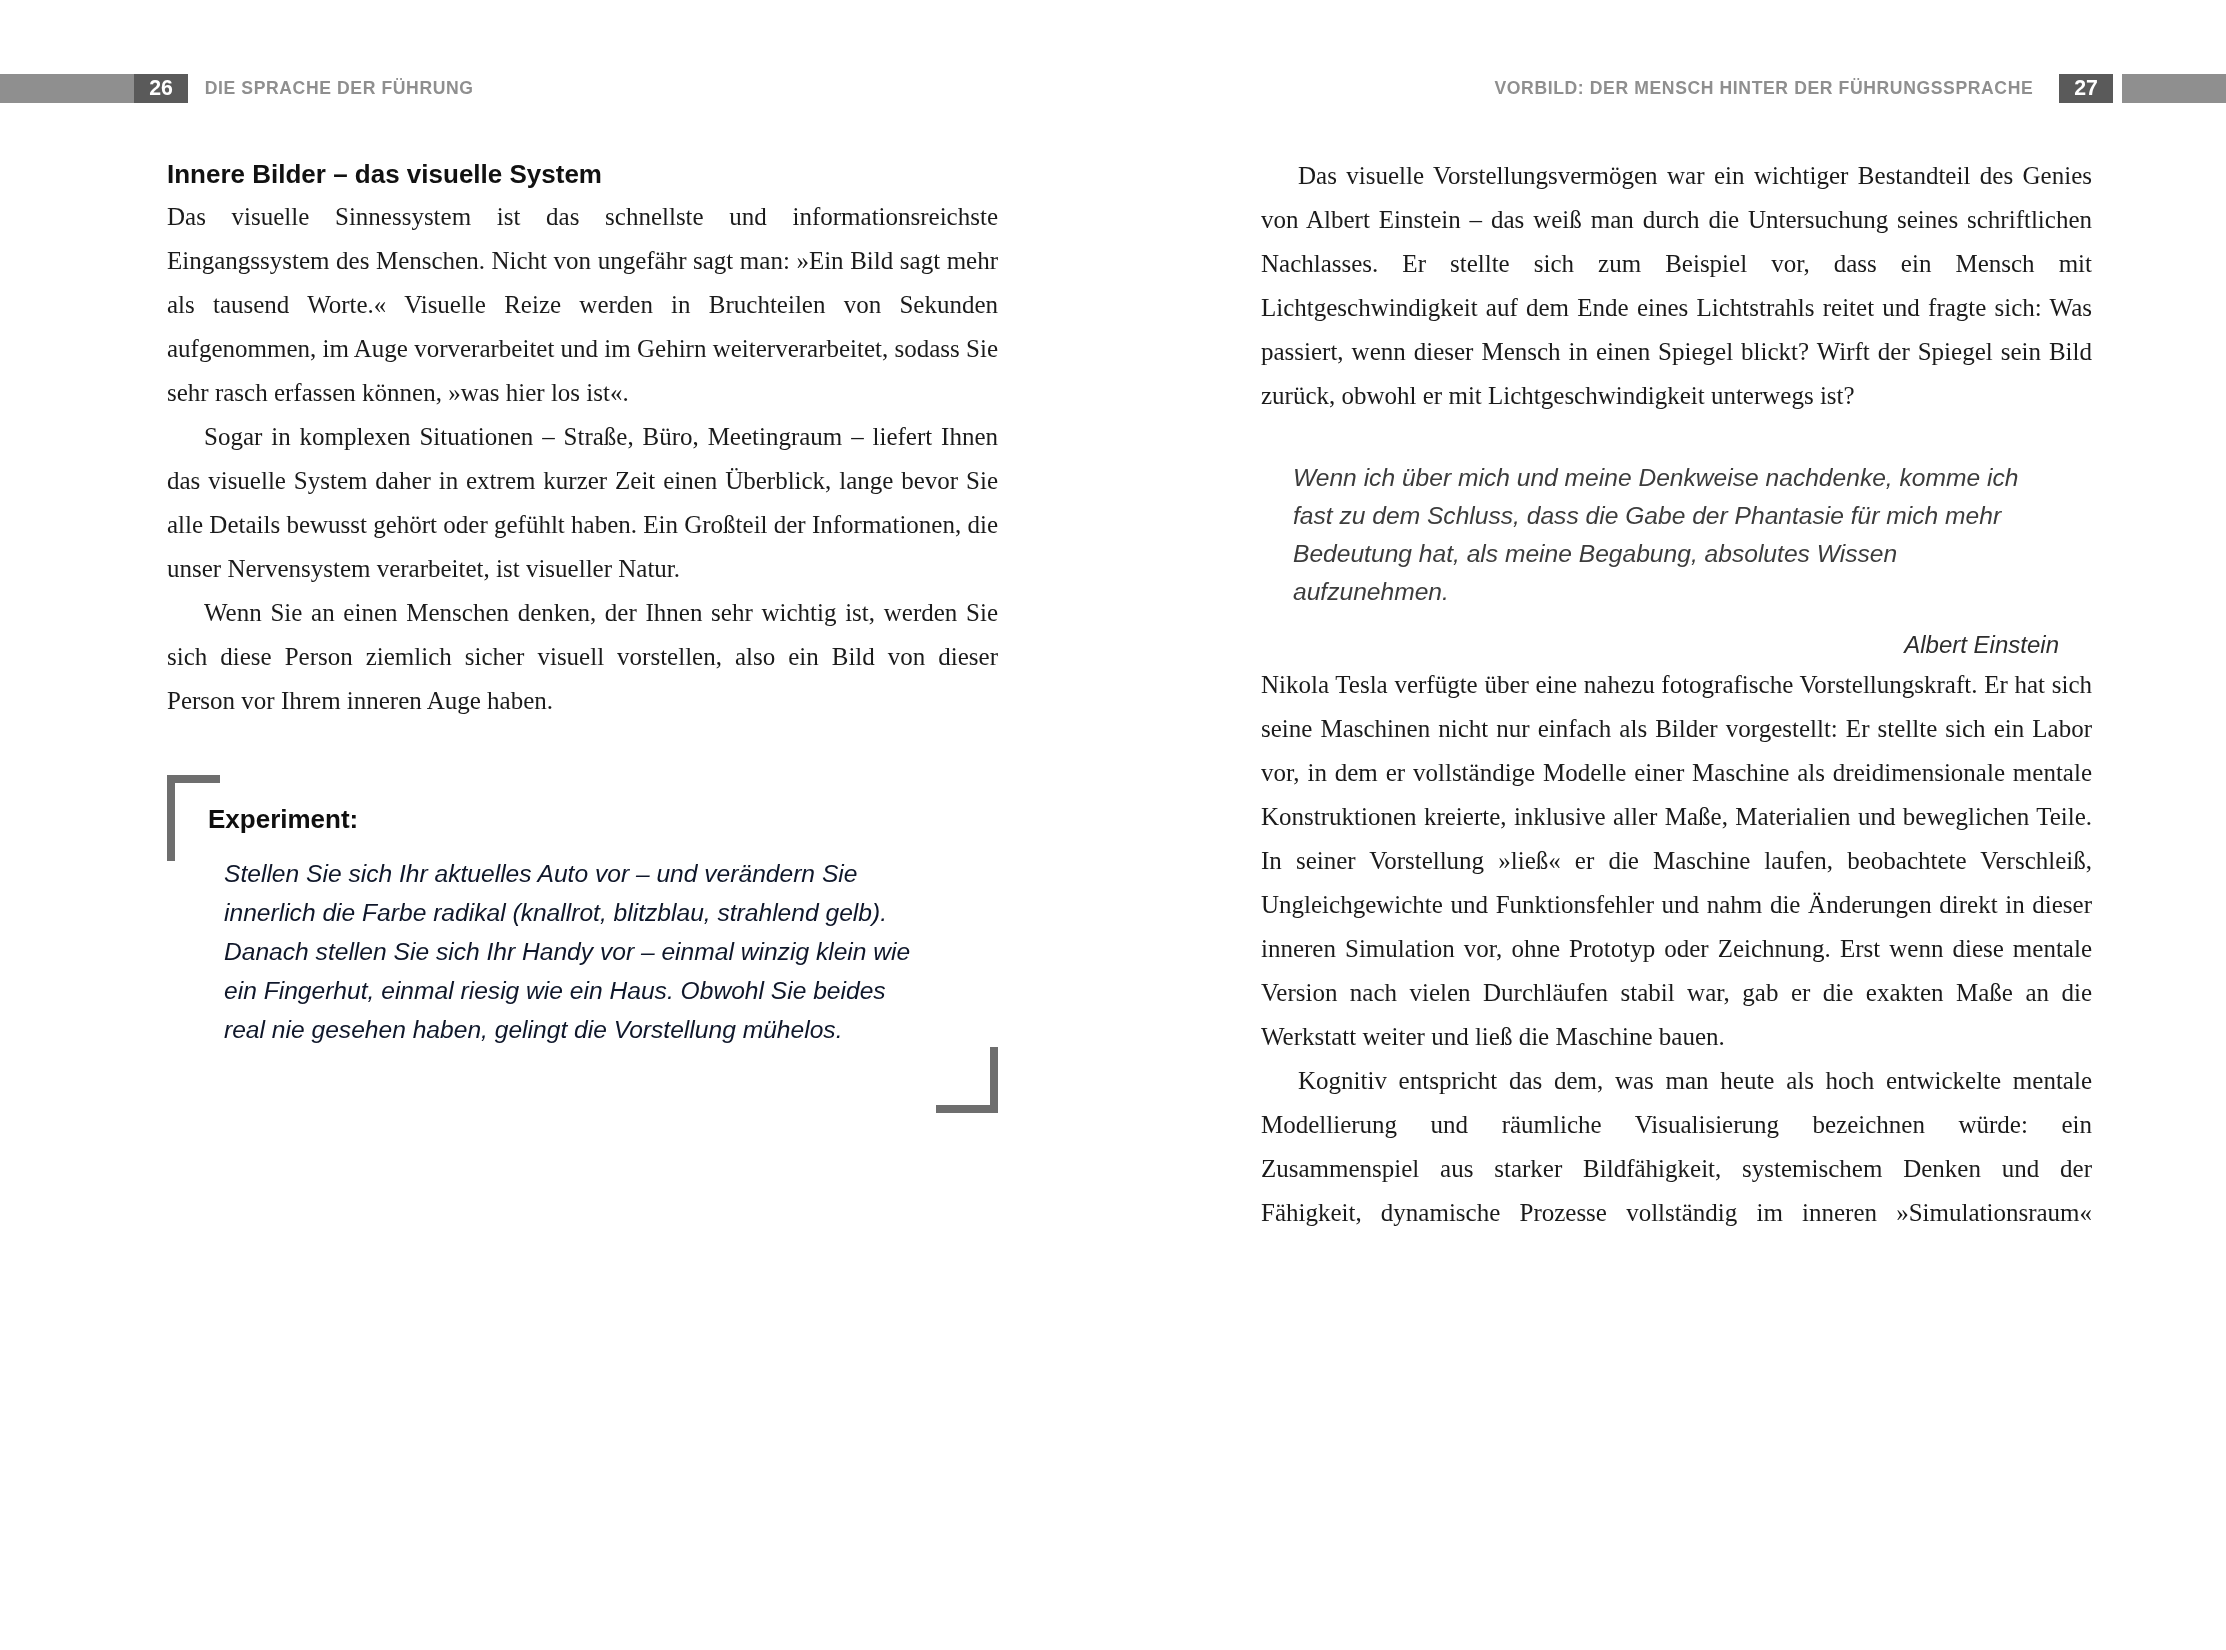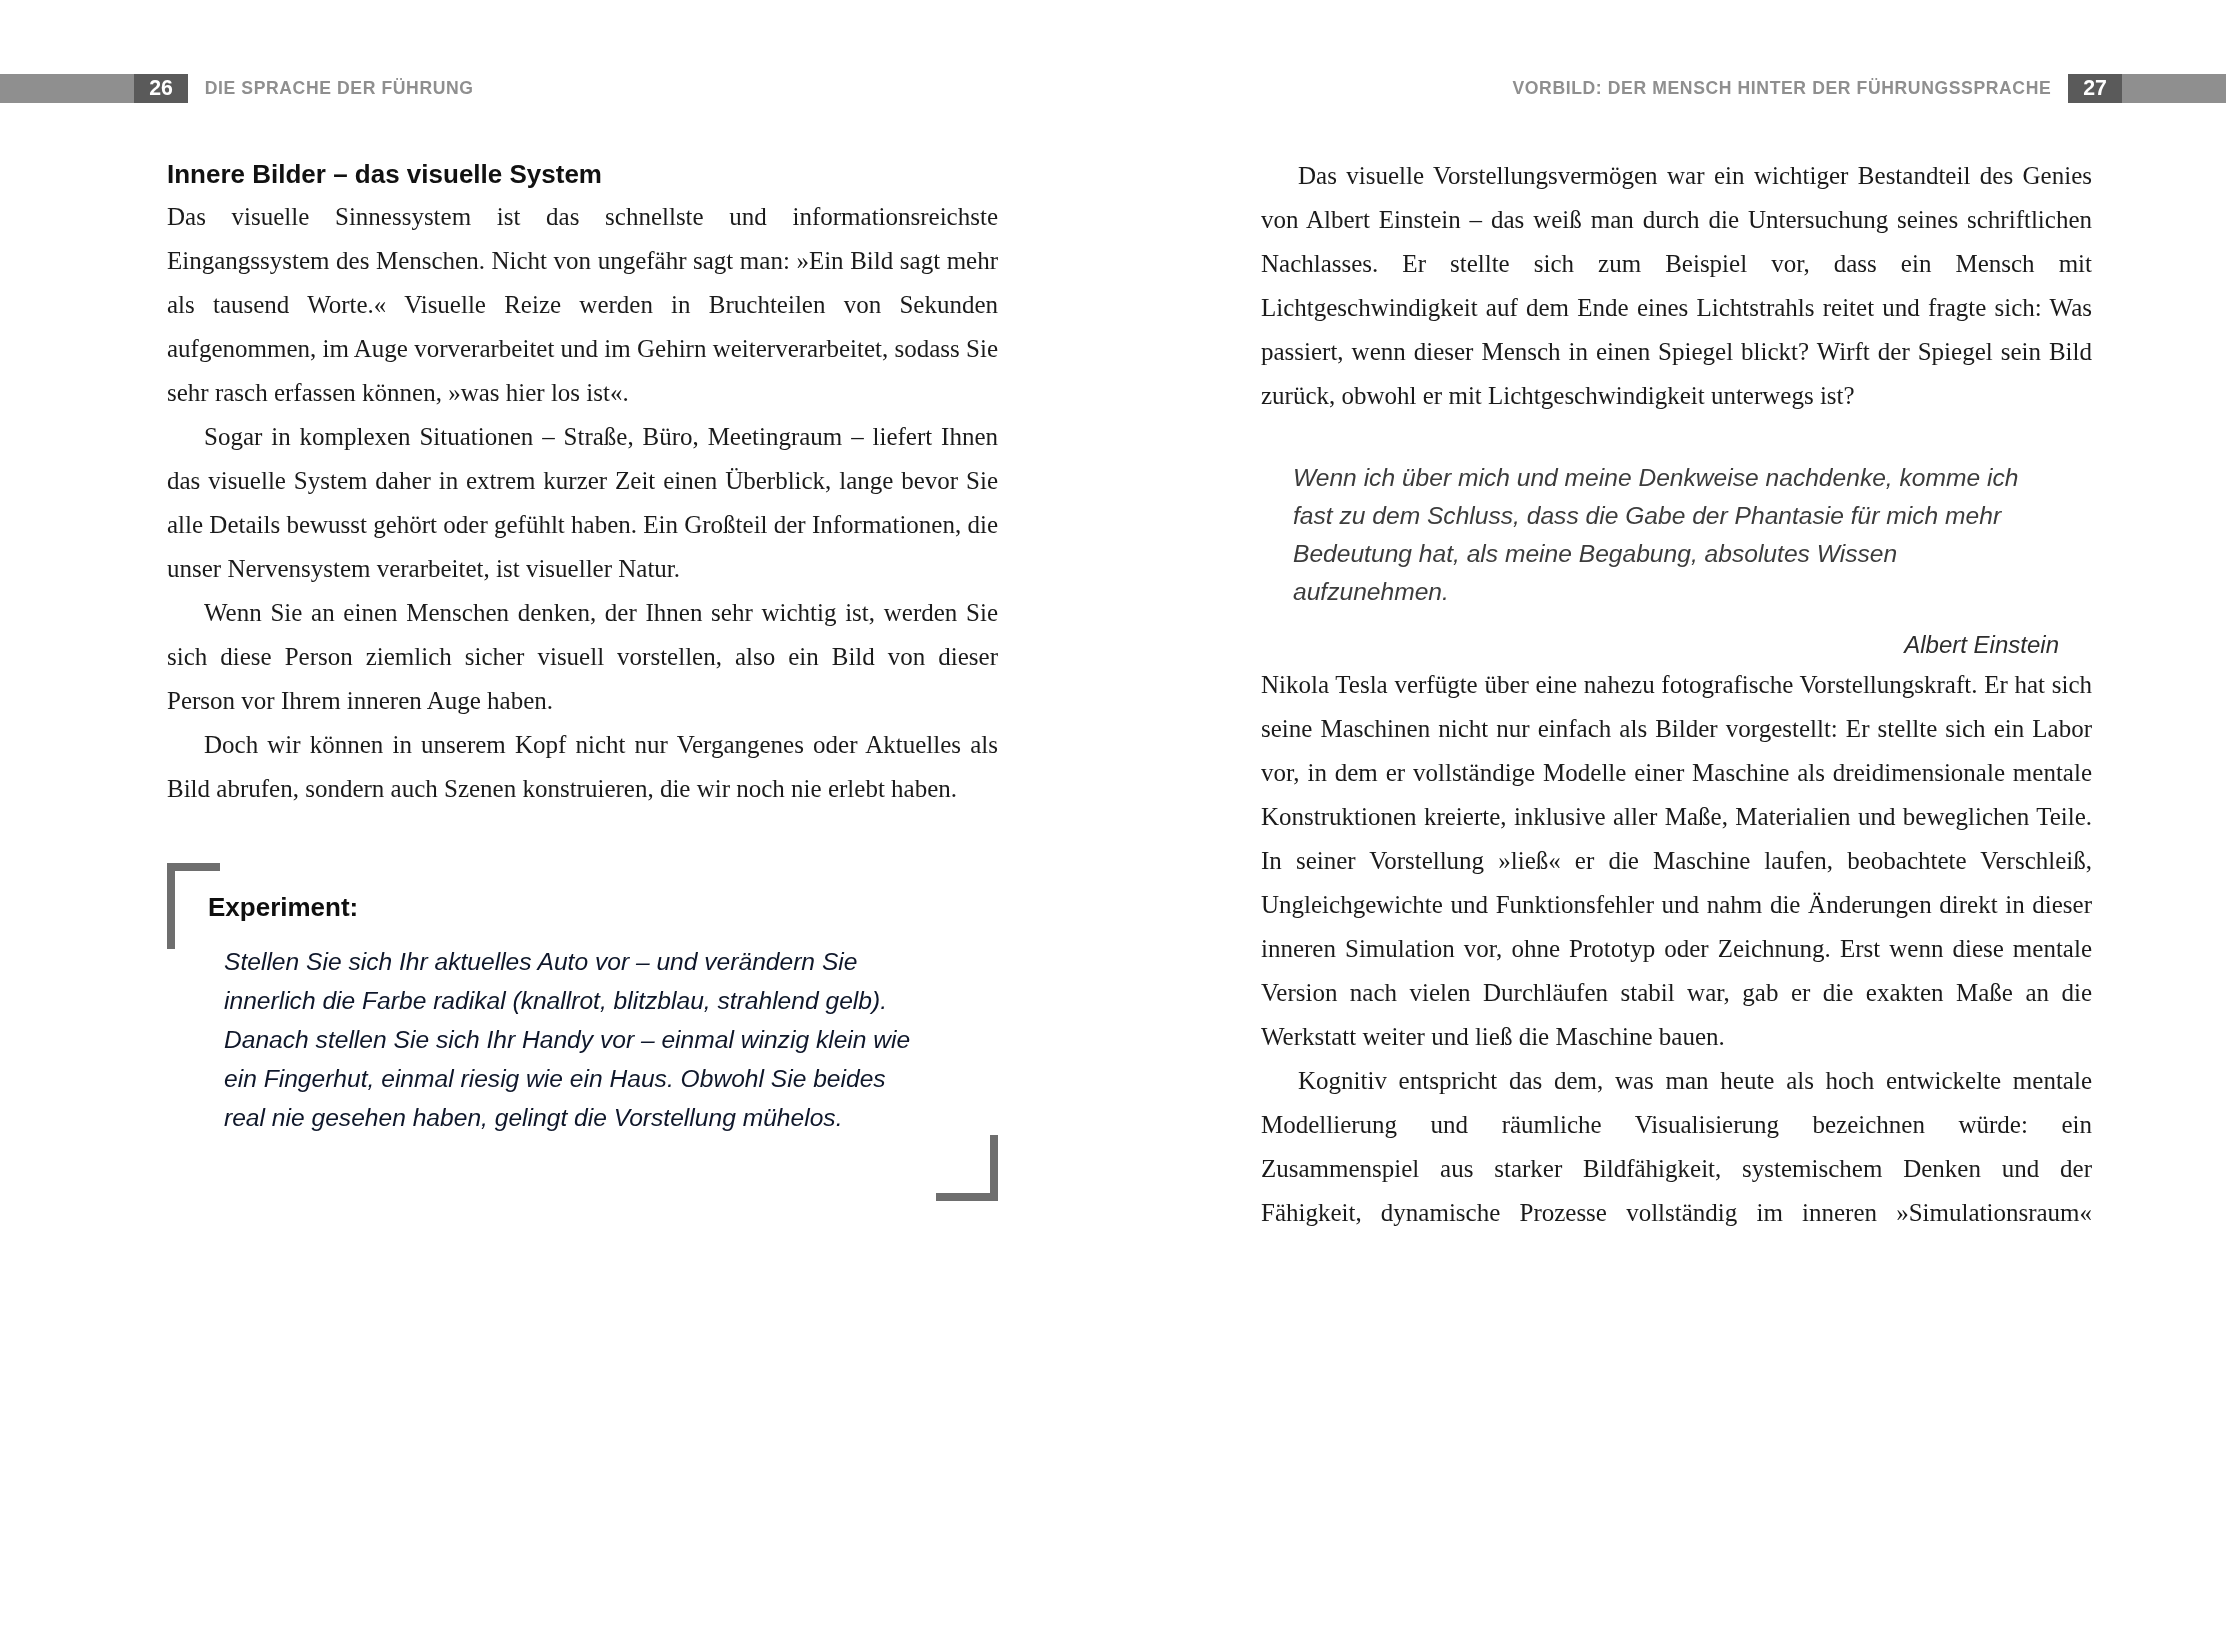--- a/index.html
+++ b/index.html
@@ -14,21 +14,21 @@
 
   
   .runhead {
     position: absolute;
     top: 74px;
     height: 29px;
     display: flex;
     align-items: stretch;
   }
   .runhead-left  { left: 0; }
-  .runhead-right { right: 0; }
+  .runhead-right { right: 0; gap: 9px; }
   .head-bar {
     background: #8f8f8f;
     height: 29px;
   }
   .head-bar-left  { width: 134px; }
   .head-bar-right { width: 104px; }
   .pagenum-box {
     min-width: 54px;
     background: #5a5a5a;
     color: #ffffff;
@@ -141,21 +141,20 @@
     <div class="head-title">VORBILD: DER MENSCH HINTER DER FÜHRUNGSSPRACHE</div>
     <div class="pagenum-box">27</div>
     <div class="head-bar head-bar-right"></div>
   </div>
 
   <div class="col col-left">
     <h2 class="section-heading">Innere Bilder – das visuelle System</h2>
     <p class="body">Das visuelle Sinnessystem ist das schnellste und informationsreichste Eingangssystem des Menschen. Nicht von ungefähr sagt man: »Ein Bild sagt mehr als tausend Worte.« Visuelle Reize werden in Bruchteilen von Sekunden aufgenommen, im Auge vorverarbeitet und im Gehirn weiterverarbeitet, sodass Sie sehr rasch erfassen können, »was hier los ist«.</p>
     <p class="body indent">Sogar in komplexen Situationen – Straße, Büro, Meetingraum – liefert Ihnen das visuelle System daher in extrem kurzer Zeit einen Überblick, lange bevor Sie alle Details bewusst gehört oder gefühlt haben. Ein Großteil der Informationen, die unser Nervensystem verarbeitet, ist visueller Natur.</p>
     <p class="body indent">Wenn Sie an einen Menschen denken, der Ihnen sehr wichtig ist, werden Sie sich diese Person ziemlich sicher visuell vorstellen, also ein Bild von dieser Person vor Ihrem inneren Auge haben.</p>
-    <p class="body indent">Doch wir können in unserem Kopf nicht nur Vergangenes oder Aktuelles als Bild abrufen, sondern auch Szenen konstruieren, die wir noch nie erlebt haben.</p>
 
     <div class="experiment">
       <div class="corner-tl"></div>
       <div class="corner-br"></div>
       <p class="experiment-title">Experiment:</p>
       <p class="experiment-text">Stellen Sie sich Ihr aktuelles Auto vor – und verändern Sie innerlich die Farbe radikal (knallrot, blitzblau, strahlend gelb). Danach stellen Sie sich Ihr Handy vor – einmal winzig klein wie ein Fingerhut, einmal riesig wie ein Haus. Obwohl Sie beides real nie gesehen haben, gelingt die Vorstellung mühelos.</p>
     </div>
 
   </div>
 

